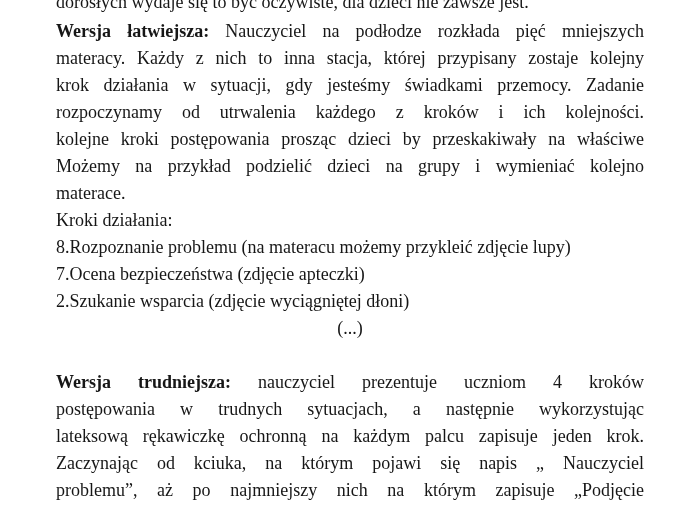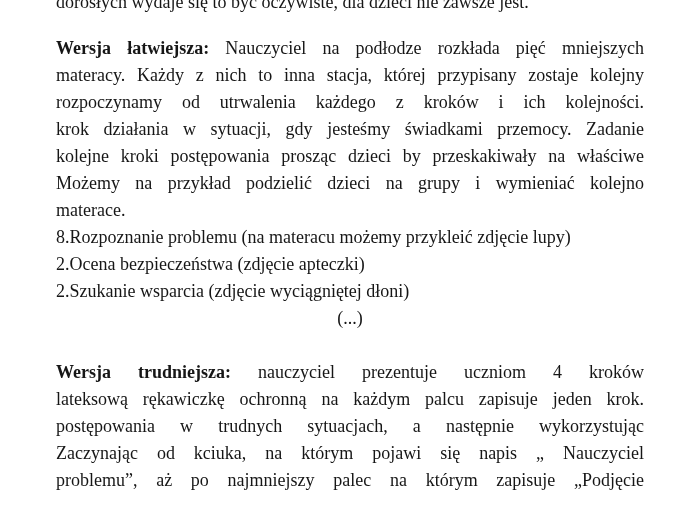--- a/index.html
+++ b/index.html
@@ -26,45 +26,46 @@
   .block { margin: 0; }
   .line { min-height: 27px; }
   .line.left   { text-align: left; }
   .line.center { text-align: center; }
   .line.justify {
     text-align: justify;
     text-align-last: justify;
     text-justify: inter-word;
   }
   .line b { font-weight: bold; }
-  [data-name="block-wersja-latwiejsza-paragraph"] { margin-top: 19px; }
+  [data-name="block-wersja-latwiejsza-paragraph"] { margin-top: 2px; }
   [data-name="block-wersja-trudniejsza-paragraph"] { margin-top: 27px; }
 </style>
 </head>
 <body>
 
 <main class="doc" id="doc" data-name="document-text">
     <div class="block" data-name="block-clipped-paragraph-end">
       <div class="line left" data-name="text-line"><span data-name="line-text">dorosłych wydaje się to być oczywiste, dla dzieci nie zawsze jest.</span></div>
     </div>
     <div class="block" data-name="block-wersja-latwiejsza-paragraph">
       <div class="line justify" data-name="text-line"><b data-name="bold-lead-in">Wersja łatwiejsza:</b><span data-name="line-text"> Nauczyciel na podłodze rozkłada pięć mniejszych</span></div>
       <div class="line justify" data-name="text-line"><span data-name="line-text">materacy. Każdy z nich to inna stacja, której przypisany zostaje kolejny</span></div>
+      <div class="line justify" data-name="text-line"><span data-name="line-text">krok działania w sytuacji, gdy jesteśmy świadkami przemocy. Zadanie</span></div>
       <div class="line justify" data-name="text-line"><span data-name="line-text">rozpoczynamy od utrwalenia każdego z kroków i ich kolejności.</span></div>
-      <div class="line justify" data-name="text-line"><span data-name="line-text">krok działania w sytuacji, gdy jesteśmy świadkami przemocy. Zadanie</span></div>
       <div class="line justify" data-name="text-line"><span data-name="line-text">kolejne kroki postępowania prosząc dzieci by przeskakiwały na właściwe</span></div>
       <div class="line justify" data-name="text-line"><span data-name="line-text">Możemy na przykład podzielić dzieci na grupy i wymieniać kolejno</span></div>
       <div class="line left" data-name="text-line"><span data-name="line-text">materace.</span></div>
     </div>
     <div class="block" data-name="block-kroki-dzialania-list">
+      <div class="line left" data-name="text-line"><span data-name="line-text">Kroki działania:</span></div>
       <div class="line left" data-name="text-line"><span data-name="line-text">8.Rozpoznanie problemu (na materacu możemy przykleić zdjęcie lupy)</span></div>
-      <div class="line left" data-name="text-line"><span data-name="line-text">2.Ocena bezpieczeństwa (zdjęcie apteczki)</span></div>
+      <div class="line left" data-name="text-line"><span data-name="line-text">7.Ocena bezpieczeństwa (zdjęcie apteczki)</span></div>
       <div class="line left" data-name="text-line"><span data-name="line-text">2.Szukanie wsparcia (zdjęcie wyciągniętej dłoni)</span></div>
       <div class="line center" data-name="text-line"><span data-name="line-text">(...)</span></div>
     </div>
     <div class="block" data-name="block-wersja-trudniejsza-paragraph">
       <div class="line justify" data-name="text-line"><b data-name="bold-lead-in">Wersja trudniejsza:</b><span data-name="line-text"> nauczyciel prezentuje uczniom 4 kroków</span></div>
+      <div class="line justify" data-name="text-line"><span data-name="line-text">postępowania w trudnych sytuacjach, a następnie wykorzystując</span></div>
       <div class="line justify" data-name="text-line"><span data-name="line-text">lateksową rękawiczkę ochronną na każdym palcu zapisuje jeden krok.</span></div>
-      <div class="line justify" data-name="text-line"><span data-name="line-text">postępowania w trudnych sytuacjach, a następnie wykorzystując</span></div>
       <div class="line justify" data-name="text-line"><span data-name="line-text">Zaczynając od kciuka, na którym pojawi się napis „ Nauczyciel</span></div>
-      <div class="line justify" data-name="text-line"><span data-name="line-text">problemu”, aż po najmniejszy palec na którym zapisuje „Podjęcie</span></div>
+      <div class="line justify" data-name="text-line"><span data-name="line-text">problemu”, aż po najmniejszy nich na którym zapisuje „Podjęcie</span></div>
     </div>
   </main>
 
 </body></html>

